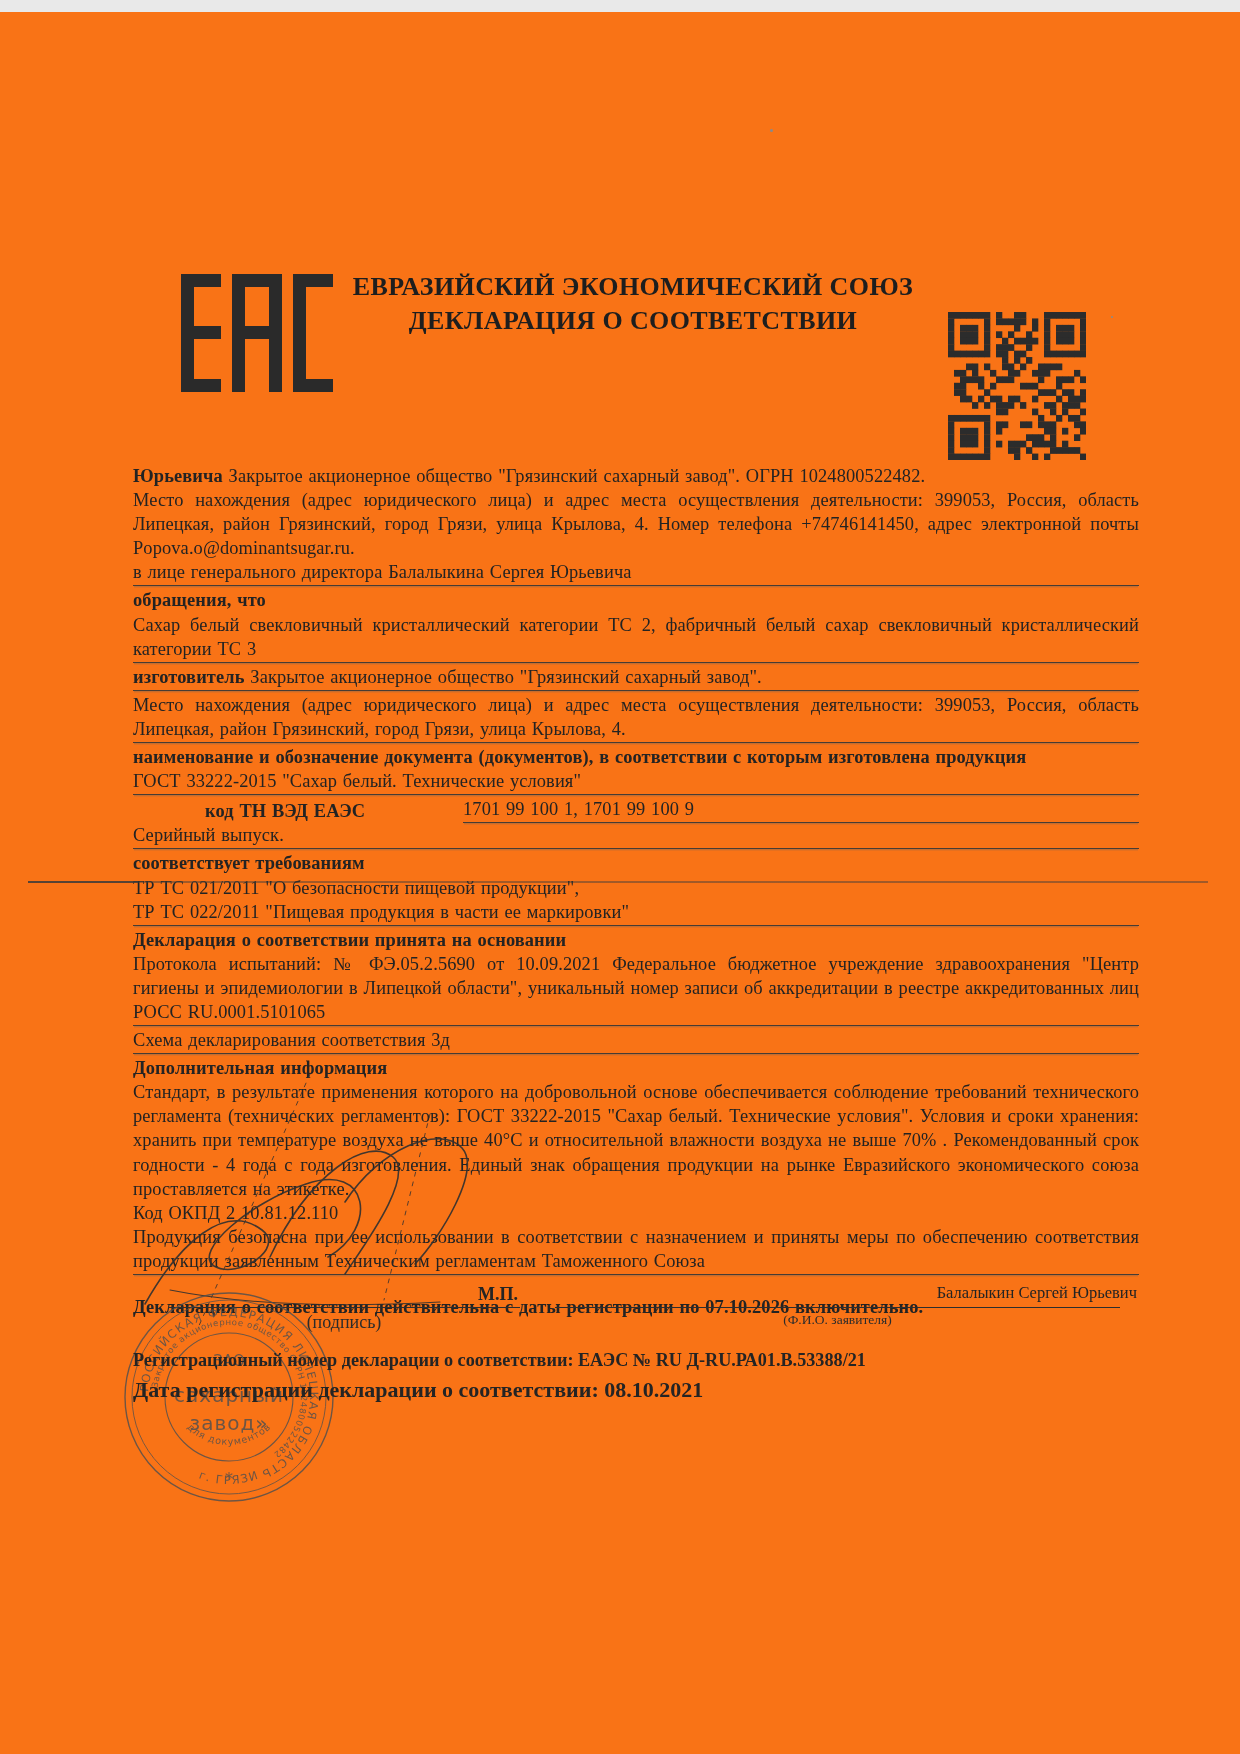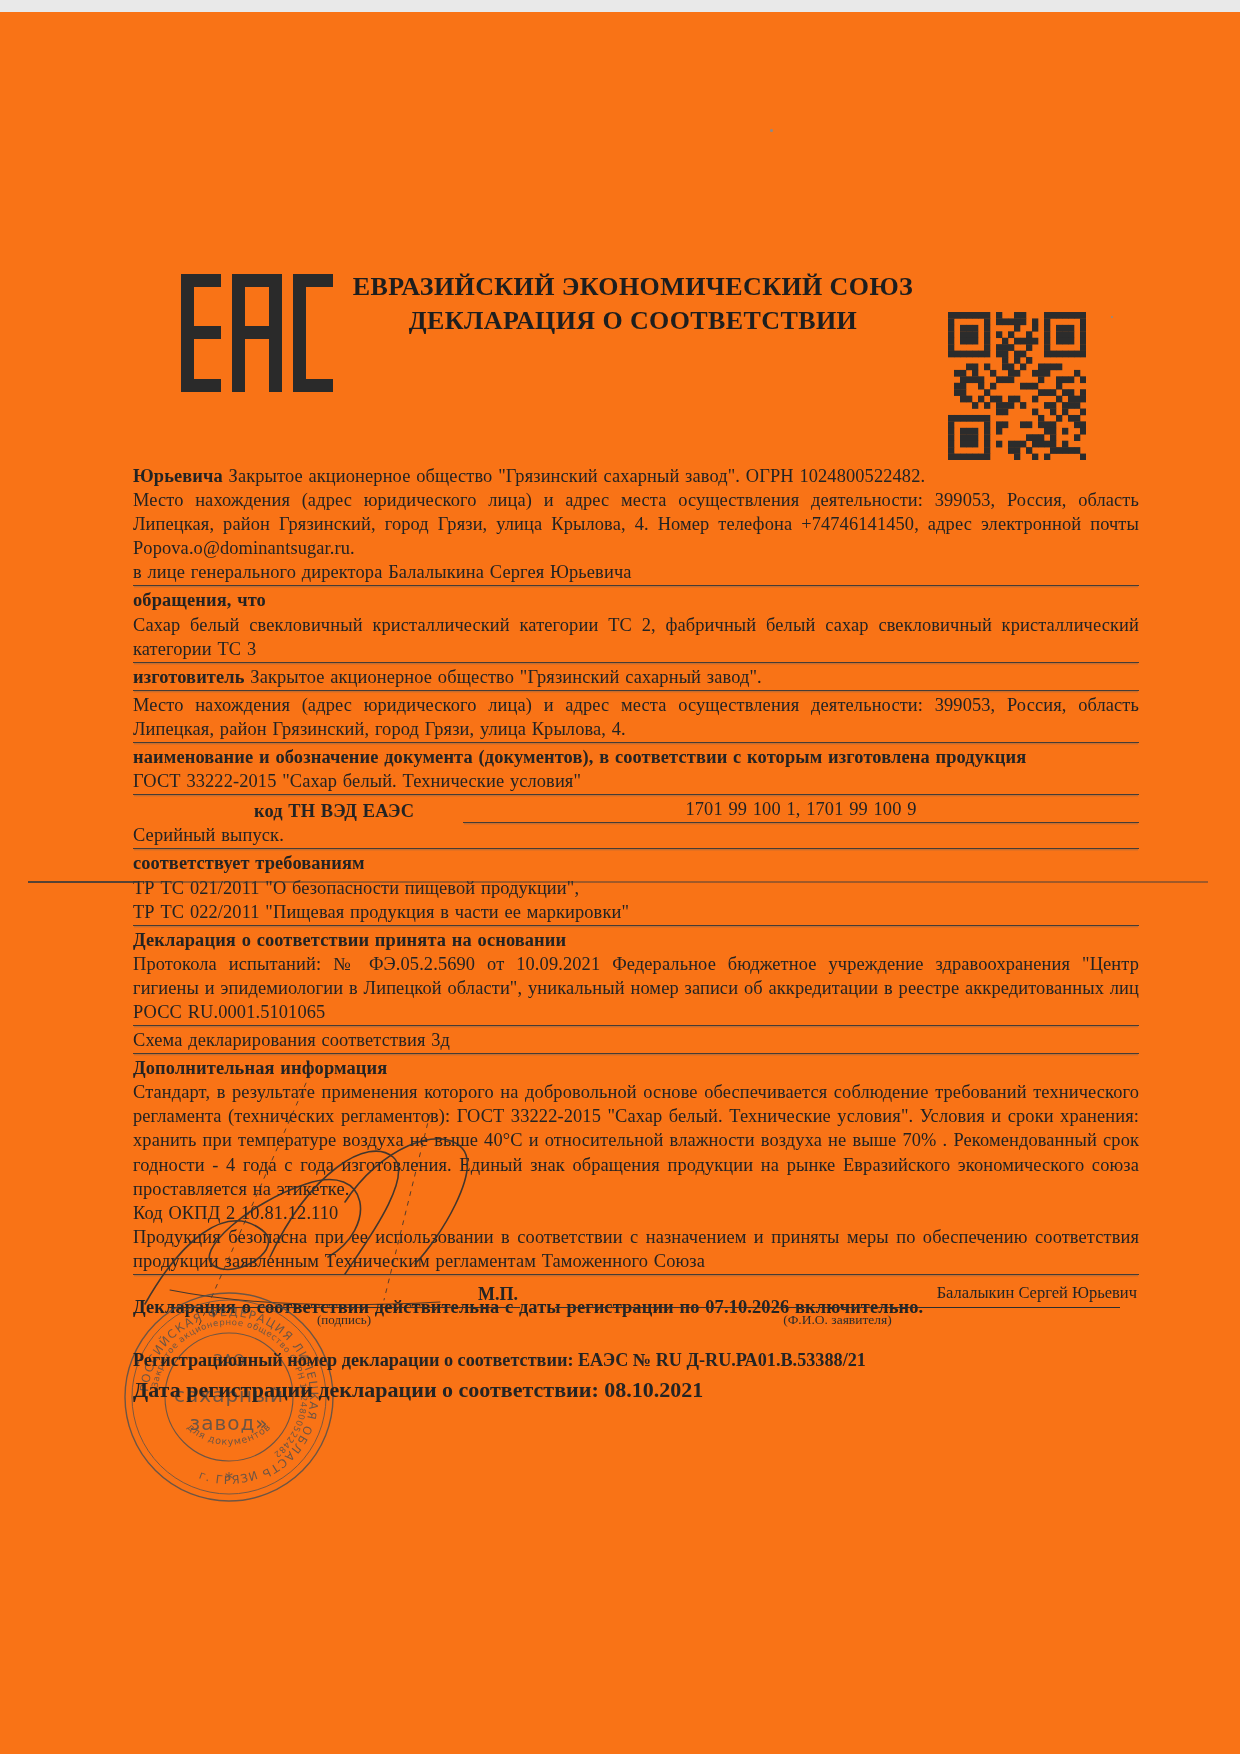--- a/index.html
+++ b/index.html
@@ -11,35 +11,35 @@
              font-weight:bold;font-size:26px;line-height:34px;letter-spacing:.4px;color:#1e1e1e;}
   .qr{position:absolute;left:948px;top:300px;}
   
   .content{position:absolute;left:133px;top:452px;width:1006px;font-size:18.4px;
            line-height:24.1px;letter-spacing:.12px;word-spacing:1px;color:#232323;}
   .row{position:relative;}
   .j{text-align:justify;}
   .b{font-weight:bold;}
   .u{border-bottom:1.2px solid rgba(55,55,55,.92);box-shadow:0 2.4px 0 -1px rgba(95,95,95,.32);
      padding-bottom:1px;margin-bottom:2px;}
-  .tnved{display:flex;align-items:flex-end;text-align:center;}
+  .tnved{display:flex;align-items:flex-end;}
   .tn-label{flex:0 0 330px;padding-left:72px;box-sizing:border-box;font-weight:bold;}
   .tn-value{flex:1;border-bottom:1.2px solid rgba(55,55,55,.92);
             box-shadow:0 2.4px 0 -1px rgba(95,95,95,.32);padding-bottom:1px;}
   .gap-top{margin-top:20px;}
   
   .scanline{position:absolute;left:28px;top:869px;width:1180px;height:1.6px;
             background:linear-gradient(90deg,#3a3a3a 0 110px,rgba(60,60,60,.55) 110px 100%);
             opacity:.85;}
   .speck{position:absolute;background:#8a8a8a;border-radius:50%;}
   
   .sig-svg{position:absolute;left:110px;top:1040px;}
   .sig-line{position:absolute;left:168px;top:1295px;width:352px;border-top:1.5px solid #2d2d2d;}
   .sign-caption{position:absolute;left:168px;top:1300px;width:352px;text-align:center;
-                font-size:13px;color:#2c2c2c;}
+                font-size:18px;color:#2c2c2c;}
   .mp{position:absolute;left:478px;top:1272px;font-weight:bold;font-size:18px;}
   .fio-name{position:absolute;left:572px;top:1271px;width:565px;text-align:right;font-size:16.5px;}
   .fio-line{position:absolute;left:555px;top:1295px;width:565px;border-top:1.5px solid #2d2d2d;}
   .fio-caption{position:absolute;left:555px;top:1300px;width:565px;text-align:center;
                font-size:13.5px;color:#2c2c2c;}
   
   .reg-number{position:absolute;left:133px;top:1338px;width:1000px;font-weight:bold;font-size:18.2px;}
   .reg-date{position:absolute;left:133px;top:1365px;width:1000px;font-weight:bold;font-size:22px;}
   
   .stamp{position:absolute;left:116px;top:1272px;opacity:.82;}

